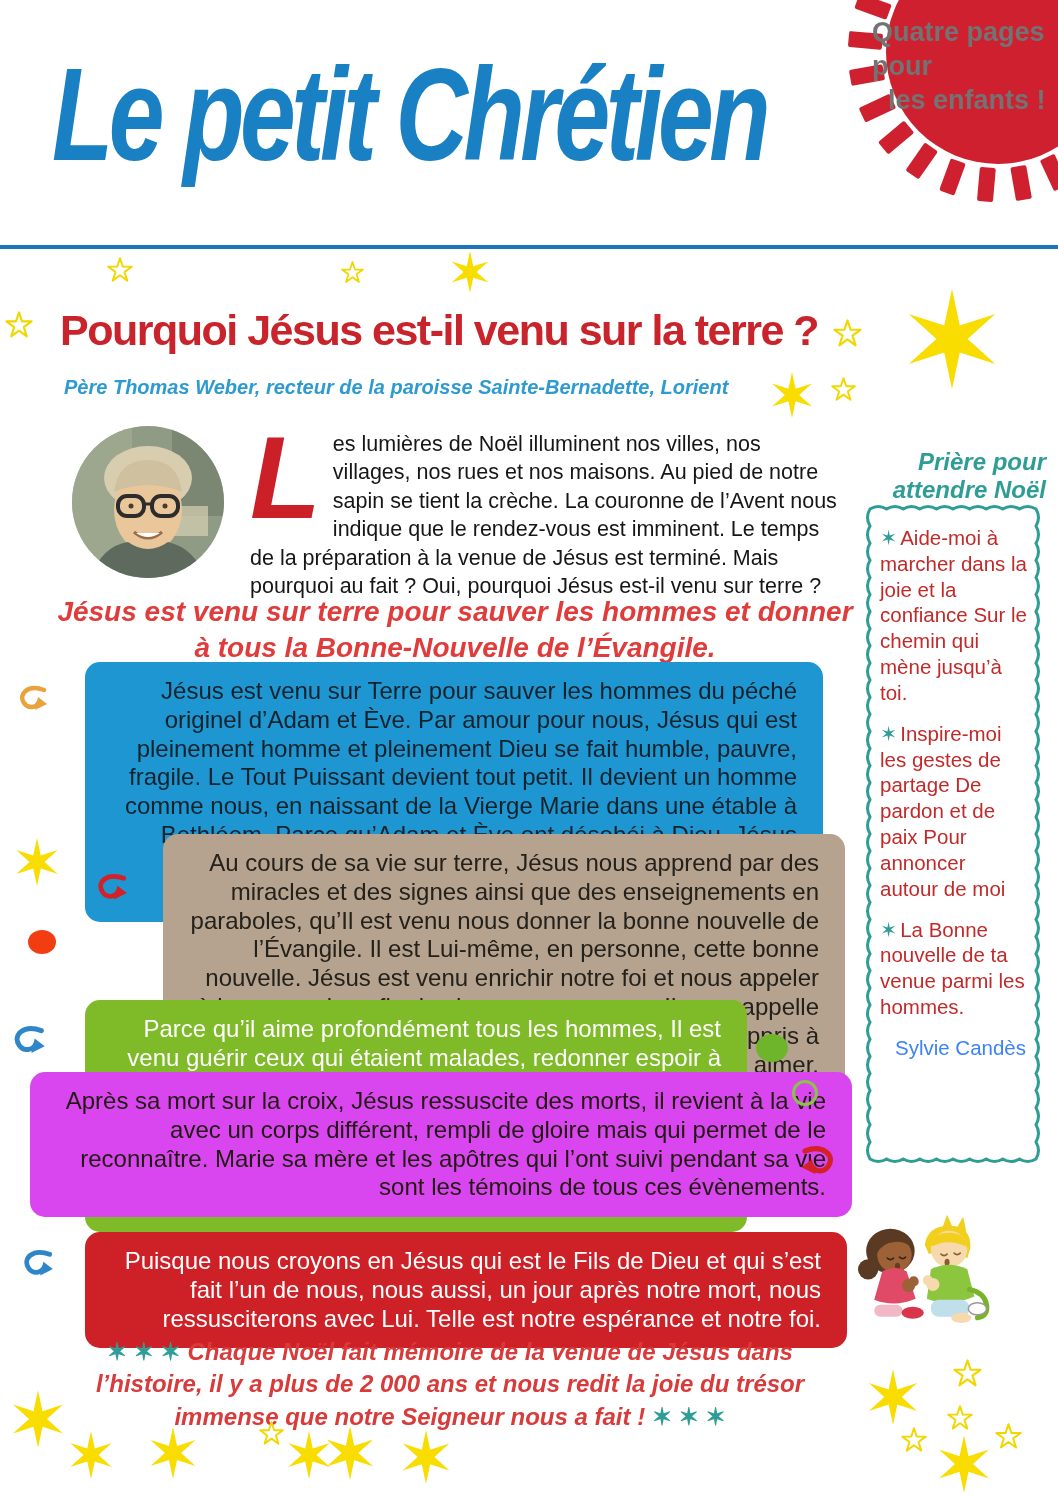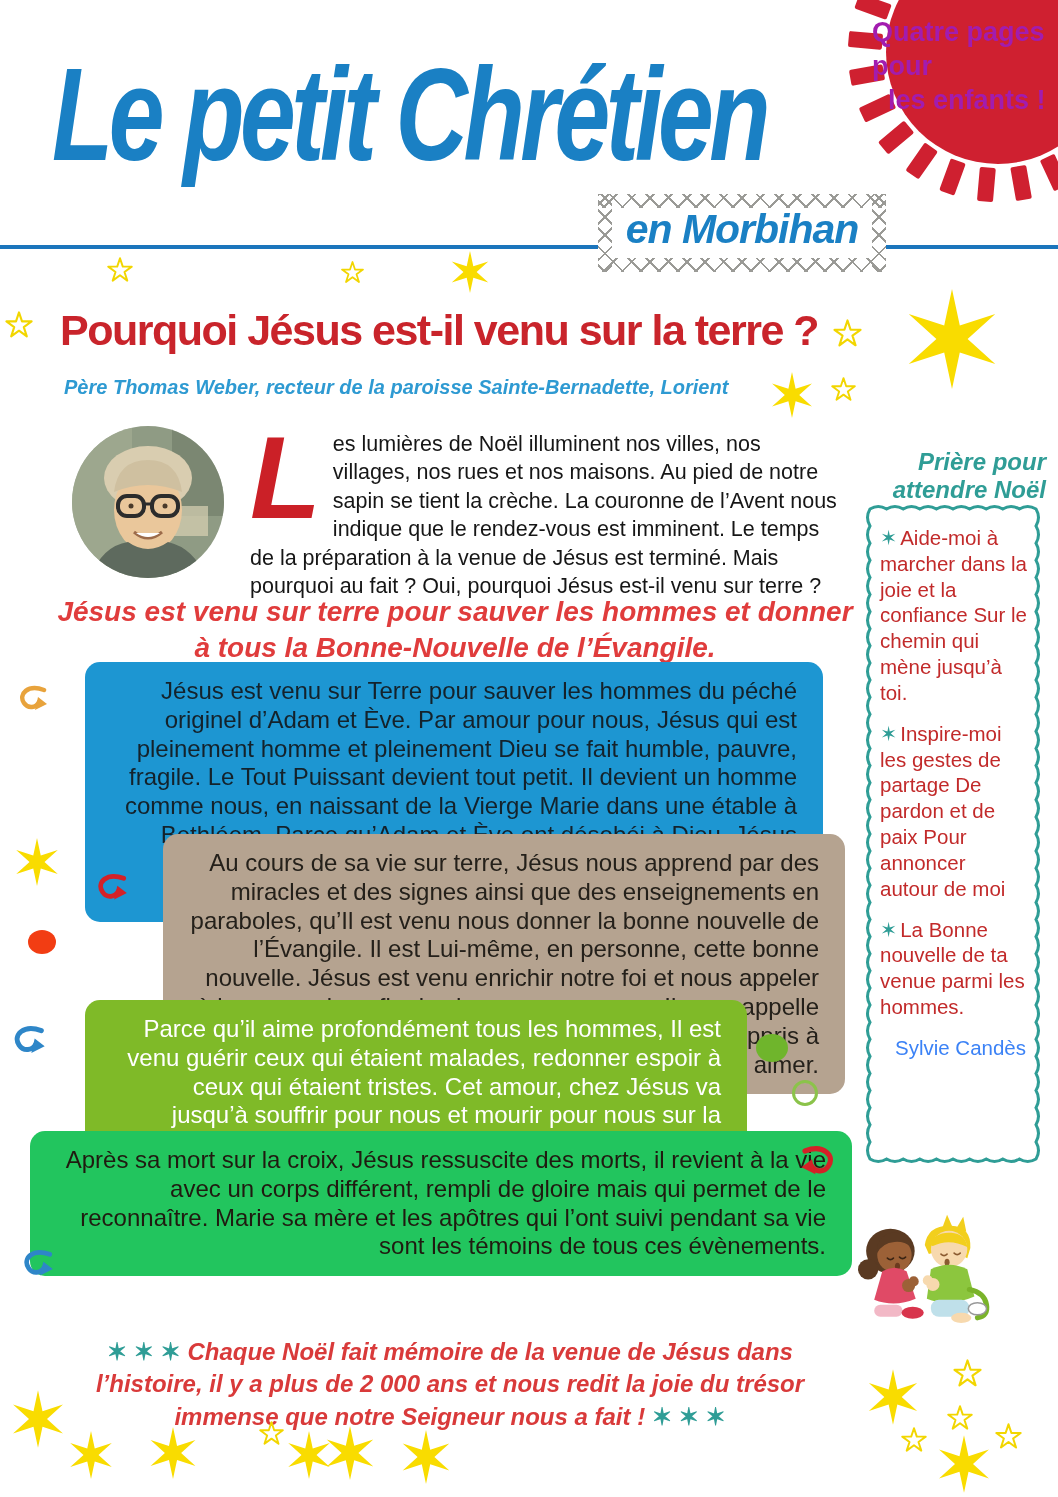--- a/index.html
+++ b/index.html
@@ -14,21 +14,21 @@
   .lattice{position:absolute;background:
       repeating-linear-gradient(45deg,transparent 0 4px,#9a9a96 4px 6px,transparent 6px 13px),
       repeating-linear-gradient(-45deg,transparent 0 4px,#9a9a96 4px 6px,transparent 6px 13px);}
   .lat-t{left:0;top:0;width:288px;height:14px;}
   .lat-b{left:0;bottom:0;width:288px;height:14px;}
   .lat-l{left:0;top:0;width:14px;height:78px;}
   .lat-r{right:0;top:0;width:14px;height:78px;}
   .morbihan-text{position:absolute;left:14px;top:12px;width:260px;text-align:center;
     color:#1a80c4;font-size:41px;font-style:italic;font-weight:bold;letter-spacing:-1px;}
   .sun{position:absolute;left:780px;top:0;width:278px;height:210px;z-index:1;}
-  .badge-text{position:absolute;left:872px;top:16px;width:180px;z-index:3;color:#a21caf;
+  .badge-text{position:absolute;left:872px;top:16px;width:180px;z-index:3;color:#737373;
     font-size:27px;font-weight:bold;line-height:1.25;}
   .badge-text span{display:block;}
   .badge-l3{padding-left:16px;}
   
   .headline{position:absolute;left:60px;top:306px;width:800px;color:#c9242b;
     font-size:43px;font-weight:bold;letter-spacing:-1.5px;}
   .byline{position:absolute;left:64px;top:376px;width:700px;color:#2e9ad2;
     font-size:20px;font-style:italic;font-weight:bold;}
   .photo{position:absolute;left:72px;top:426px;width:152px;height:152px;border-radius:50%;overflow:hidden;}
   .intro{position:absolute;left:250px;top:430px;width:592px;color:#161616;
@@ -36,21 +36,21 @@
   .dropcap{float:left;color:#cb2027;font-size:116px;line-height:0.74;font-weight:bold;
     font-style:italic;margin:6px 12px 0 0;}
   .lead{position:absolute;left:50px;top:594px;width:810px;text-align:center;color:#e03c3c;
     font-size:28px;font-style:italic;font-weight:bold;line-height:1.3;}
   .bubble{position:absolute;border-radius:15px;text-align:right;
     font-size:24px;line-height:1.2;}
   .bub-inner{padding:15px 26px;}
   .b1{left:85px;top:662px;width:738px;background:#1d96d2;color:#14222b;}
   .b2{left:163px;top:834px;width:682px;background:#b5a390;color:#24201a;}
   .b3{left:85px;top:1000px;width:662px;background:#7fba28;color:#fff;}
-  .b4{left:30px;top:1131px;width:822px;background:#22c55e;color:#201a10;}
+  .b4{left:30px;top:1072px;width:822px;background:#d946ef;color:#201a10;}
   .b5{left:85px;top:1232px;width:762px;background:#cd2127;color:#fff;}
   .closing{position:absolute;left:95px;top:1336px;width:710px;text-align:center;color:#d93a3a;
     font-size:24px;font-style:italic;font-weight:bold;line-height:1.35;}
   .tealstar{color:#2f9d96;font-style:normal;}
   
   .prayer-head{position:absolute;left:860px;top:448px;width:186px;text-align:right;color:#2f9d96;
     font-size:24px;font-style:italic;font-weight:bold;line-height:1.15;}
   .prayer-box{position:absolute;left:864px;top:503px;width:178px;height:662px;}
   .prayer-box svg{position:absolute;left:0;top:0;overflow:visible;}
   .prayer-content{position:absolute;left:16px;top:22px;width:148px;color:#c22a2a;
@@ -124,27 +124,20 @@
     </g>
   </svg>
   <div class="badge-text">
     <span>Quatre pages</span>
     <span>pour</span>
     <span class="badge-l3">les enfants !</span>
   </div>
 
   <div class="rule"></div>
 
-  <div class="morbihan">
-    <div class="lattice lat-t"></div>
-    <div class="lattice lat-b"></div>
-    <div class="lattice lat-l"></div>
-    <div class="lattice lat-r"></div>
-    <div class="morbihan-text">en Morbihan</div>
-  </div>
 
   <div class="headline">Pourquoi Jésus est-il venu sur la terre ?</div>
   <div class="byline">Père Thomas Weber, recteur de la paroisse Sainte-Bernadette, Lorient</div>
 
   <div class="photo">
     <svg viewBox="0 0 152 152" width="152" height="152">
       <rect width="152" height="152" fill="#8f9b84"></rect>
       <rect x="0" y="0" width="60" height="152" fill="#a3ad93" opacity="0.7"></rect>
       <rect x="100" y="0" width="52" height="90" fill="#6e7a66" opacity="0.6"></rect>
       <rect x="96" y="80" width="40" height="30" fill="#d8d2b4" opacity="0.7"></rect>
@@ -172,20 +165,23 @@
       <div class="bub-inner">Jésus est venu sur Terre pour sauver les hommes du péché originel d’Adam et Ève. Par amour pour nous, Jésus qui est pleinement homme et pleinement Dieu se fait humble, pauvre, fragile. Le Tout Puissant devient tout petit. Il devient un homme comme nous, en naissant de la Vierge Marie dans une étable à Bethléem. Parce qu’Adam et Ève ont désobéi à Dieu, Jésus vient sur Terre pour obéir à la volonté de Dieu notre Père et ainsi réparer la faute commise au jardin du paradis.</div>
     </div>
   <div class="bubble b2">
       <div class="bub-inner">Au cours de sa vie sur terre, Jésus nous apprend par des miracles et des signes ainsi que des enseignements en paraboles, qu’Il est venu nous donner la bonne nouvelle de l’Évangile. Il est Lui-même, en personne, cette bonne nouvelle. Jésus est venu enrichir notre foi et nous appeler à la conversion afin de changer nos cœurs. Il nous appelle à aimer nos frères les hommes comme Lui nous a appris à les aimer.</div>
     </div>
   <div class="bubble b3">
       <div class="bub-inner">Parce qu’il aime profondément tous les hommes, Il est venu guérir ceux qui étaient malades, redonner espoir à ceux qui étaient tristes. Cet amour, chez Jésus va jusqu’à souffrir pour nous et mourir pour nous sur la croix. Par cette mort il accomplit le plan de Dieu pour sauver l’homme du péché et nous fait alors le cadeau de la vie éternelle.</div>
     </div>
   <div class="bubble b4">
       <div class="bub-inner">Après sa mort sur la croix, Jésus ressuscite des morts, il revient à la vie avec un corps différent, rempli de gloire mais qui permet de le reconnaître. Marie sa mère et les apôtres qui l’ont suivi pendant sa vie sont les témoins de tous ces évènements.</div>
+    </div>
+  <div class="bubble b5">
+      <div class="bub-inner">Puisque nous croyons en Jésus qui est le Fils de Dieu et qui s’est fait l’un de nous, nous aussi, un jour après notre mort, nous ressusciterons avec Lui. Telle est notre espérance et notre foi.</div>
     </div>
 
   <div class="closing">
     <span class="tealstar">✶ ✶ ✶</span>
     <span>Chaque Noël fait mémoire de la venue de Jésus dans l’histoire, il y a plus de 2 000 ans et nous redit la joie du trésor immense que notre Seigneur nous a fait !</span>
     <span class="tealstar">✶ ✶ ✶</span>
   </div>
 
   <div class="prayer-head">Prière pour attendre Noël</div>
   <div class="prayer-box">

